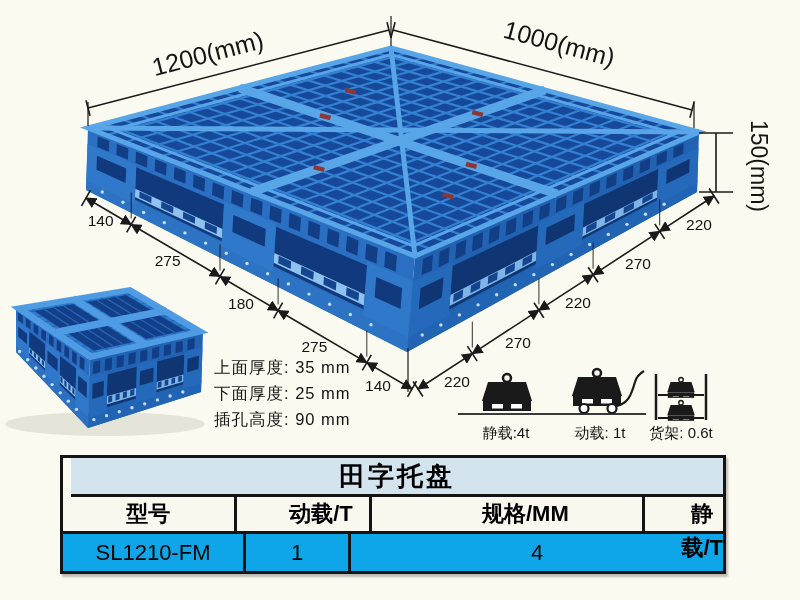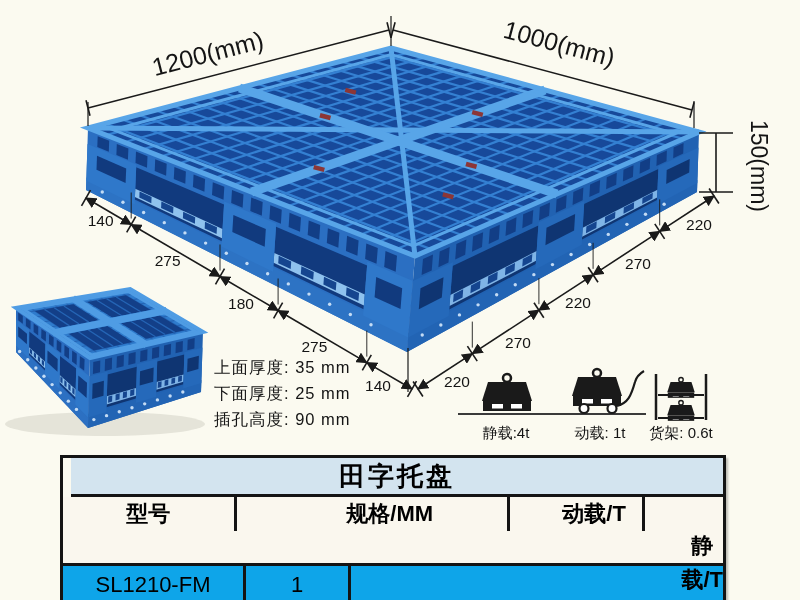--- a/index.html
+++ b/index.html
@@ -13,21 +13,21 @@
   .load-label{font-size:15px;}
   
   .spec-table{position:absolute;left:60px;top:455px;width:660px;border:3px solid #141414;
               box-shadow:2px 3px 2px rgba(0,0,0,.25);}
   .t-title{height:36px;line-height:36px;text-align:center;font-size:26px;font-weight:bold;
            background:#d3e4ef;border-bottom:3px solid #141414;letter-spacing:3px;margin-left:8px;}
   .t-row{display:flex;}
   .t-head{background:#faf7ee;border-bottom:3px solid #141414;gap:36px;}
   .t-data{background:#0ea5e9;}
   .t-cell{box-sizing:border-box;text-align:center;border-right:3px solid #141414;}
-  .t-cell:last-child{border-right:none;margin-top:32px;}
+  .t-cell:last-child{border-right:none;}
   .t-head .t-cell{height:34px;line-height:34px;font-size:22px;font-weight:bold;}
   .t-data .t-cell{height:37px;line-height:37px;font-size:22px;}
   .cw1{width:183px;}.cw2{width:250px;}.cw3{width:105px;}.cw4{flex:1;}
 </style>
 </head>
 <body>
 
 <div class="stage">
 
   <svg width="800" height="600" viewBox="0 0 800 600">
@@ -417,22 +417,22 @@
       <text class="load-label" text-anchor="middle" x="506" y="438">静载:4t</text>
       <text class="load-label" text-anchor="middle" x="600" y="438">动载: 1t</text>
       <text class="load-label" text-anchor="middle" x="681" y="438">货架: 0.6t</text>
     </g>
   </svg>
 
   <div class="spec-table">
     <div class="t-title">田字托盘</div>
     <div class="t-row t-head">
       <div class="t-cell cw1">型号</div>
+      <div class="t-cell cw3">动载/T</div>
       <div class="t-cell cw2">规格/MM</div>
-      <div class="t-cell cw3">动载/T</div>
       <div class="t-cell cw4">静载/T</div>
     </div>
     <div class="t-row t-data">
       <div class="t-cell cw1">SL1210-FM</div>
       <div class="t-cell cw3">1</div>
       <div class="t-cell cw4">4</div>
     </div>
   </div>
 </div>
 

